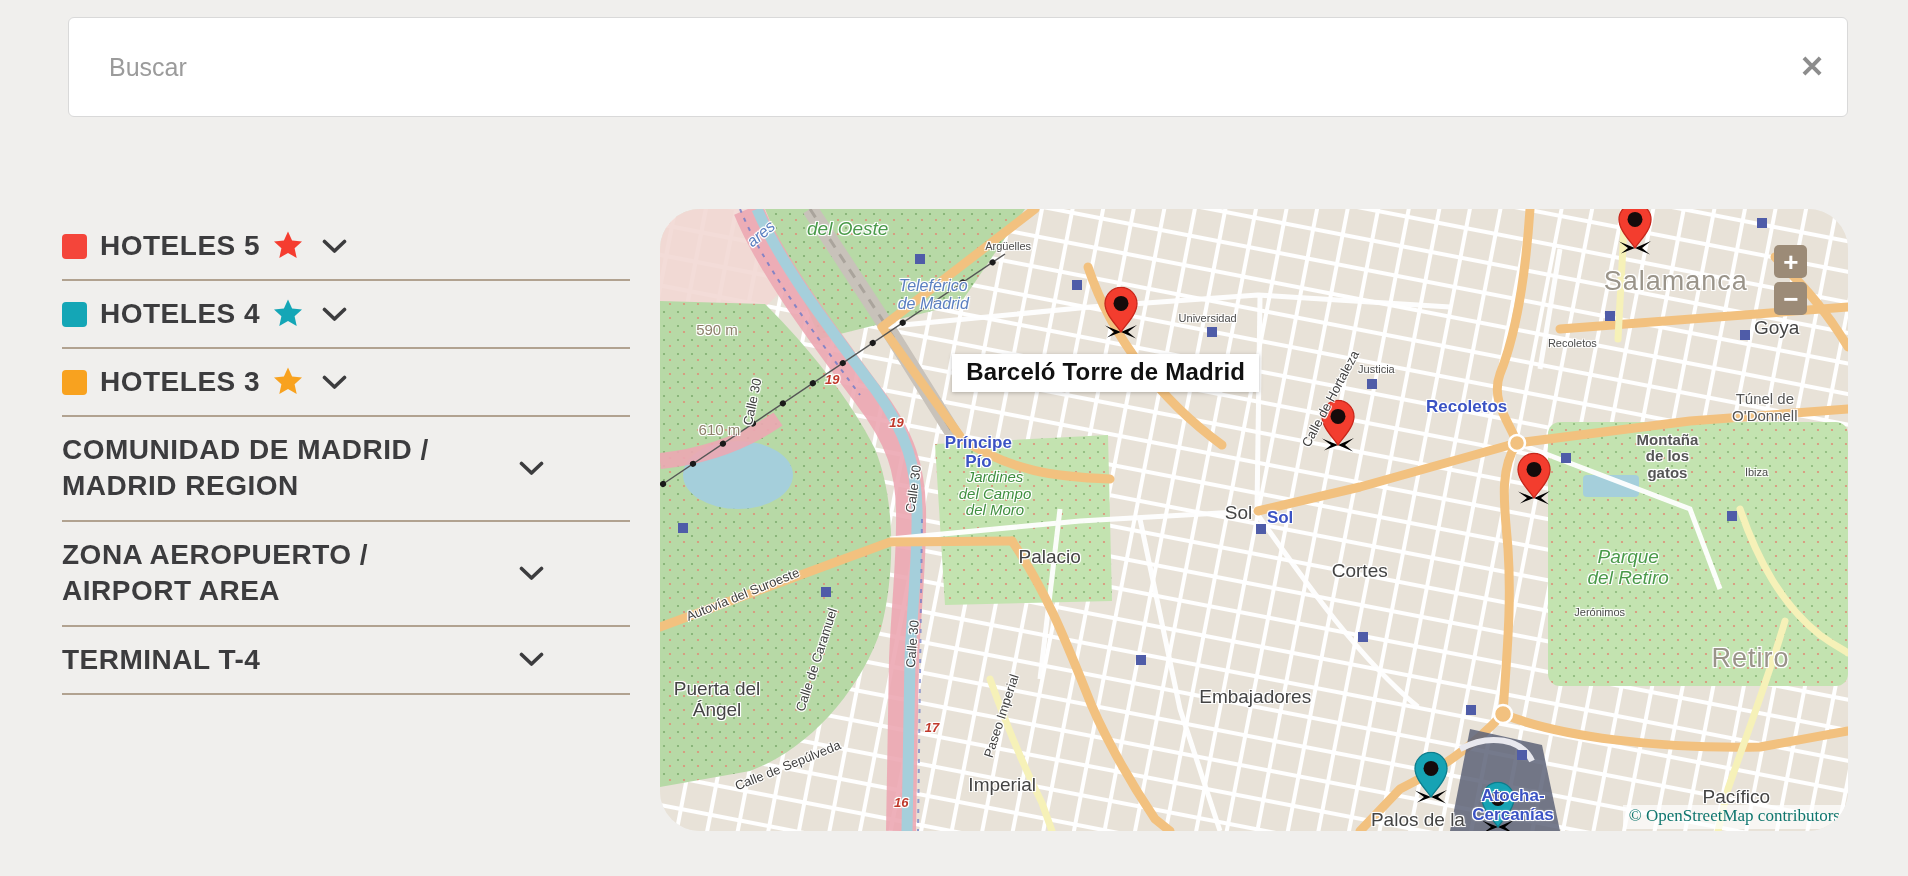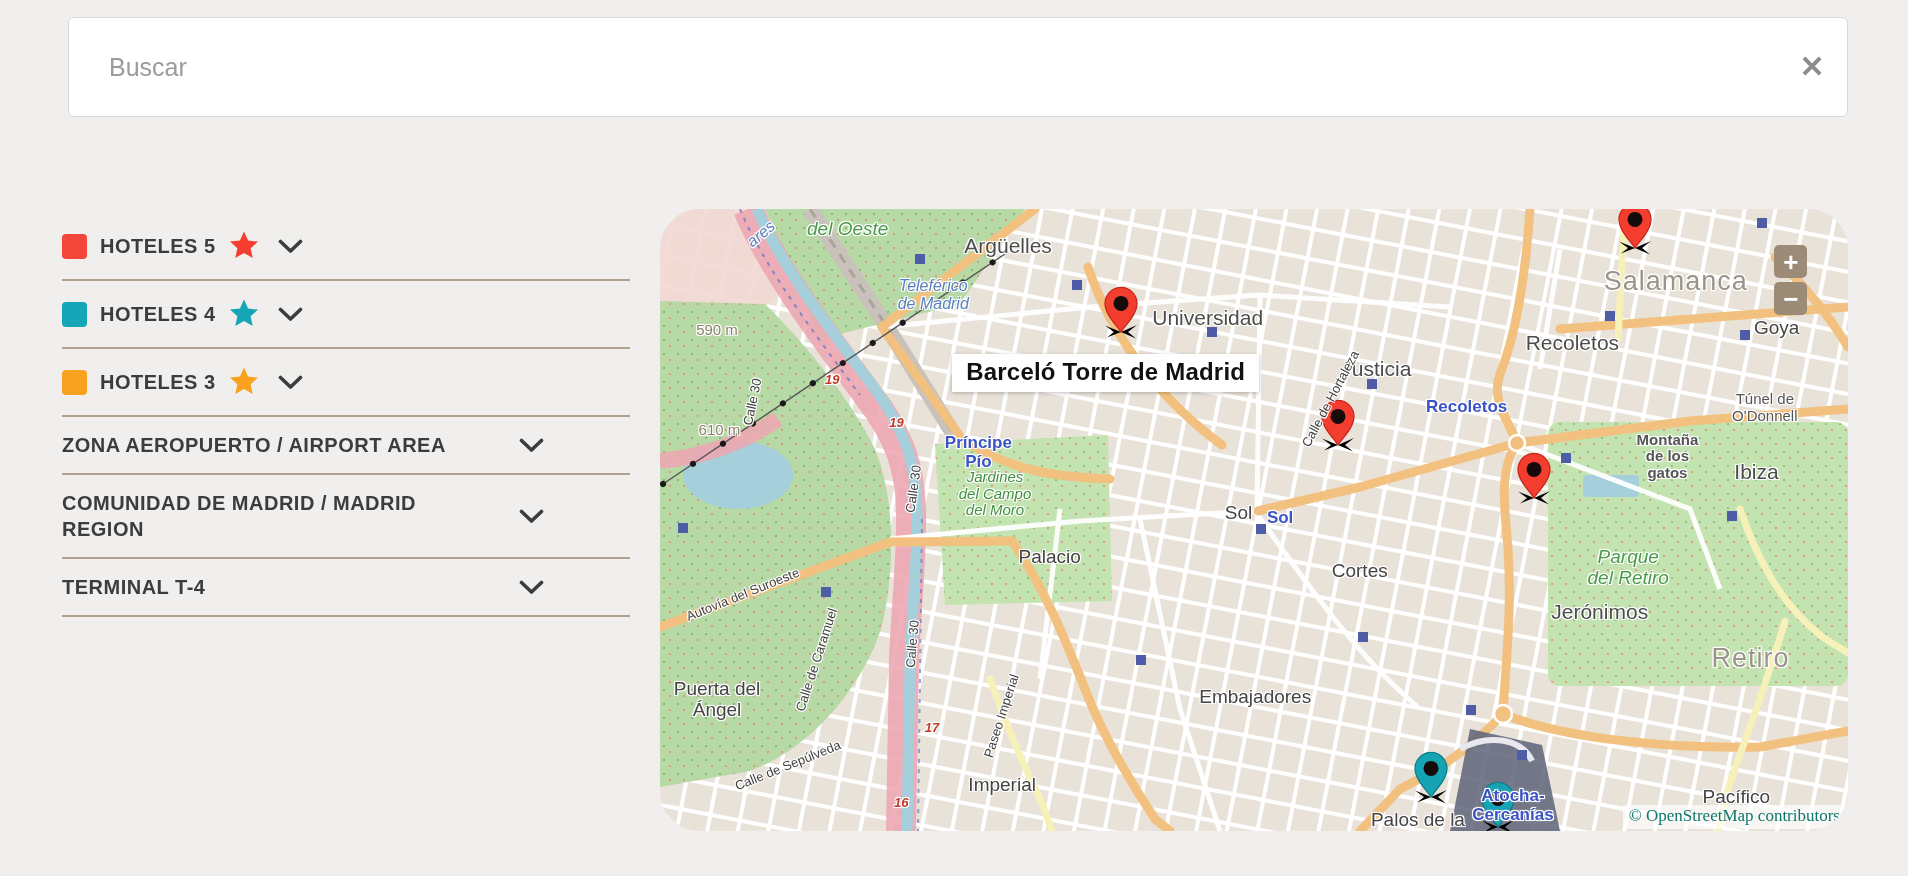--- a/index.html
+++ b/index.html
@@ -28,40 +28,40 @@
   
   .sidebar{position:absolute;left:62px;top:213px;width:568px;}
   .sb-row{
     display:flex;align-items:center;
     border-bottom:2px solid #b1a290;
   }
   .sb-row.hotel{height:66px;gap:13px;}
   .sb-row.region{padding:15px 0;}
   .swatch{width:25px;height:25px;border-radius:4px;flex:0 0 auto;}
   .sb-label{
-    font-size:20px;font-weight:800;color:#3c3c3e;letter-spacing:.5px;
+    font-size:28px;font-weight:800;color:#3c3c3e;letter-spacing:.5px;
     line-height:1.3;
   }
   .sb-row.region .sb-label{width:420px;}
   .star-icon{width:30px;height:30px;flex:0 0 auto;margin-top:-2px;}
   .chev{width:25px;height:15px;flex:0 0 auto;}
   .sb-row.hotel .chev{margin-left:6px;}
   .sb-row.region .chev{margin-left:auto;margin-right:86px;}
   
   .map{
     position:absolute;left:660px;top:209px;width:1188px;height:622px;
     border-radius:40px;overflow:hidden;background:#ebe6dd;
   }
   .map svg.bg{position:absolute;left:0;top:0;width:100%;height:100%;}
   .map-label{
     position:absolute;transform:translate(-50%,-50%);
     white-space:pre-line;text-align:center;line-height:1.12;pointer-events:none;
     text-shadow:1px 1px 0 #fff,-1px -1px 0 #fff,1px -1px 0 #fff,-1px 1px 0 #fff,0 0 3px #fff;
   }
-  .map-label.place{font-size:21px;color:#4c4c4c;}
+  .map-label.place{font-size:11px;color:#4c4c4c;}
   .map-label.place-lg{font-size:19px;color:#444;}
   .map-label.place-sm{font-size:15px;color:#555;}
   .map-label.district{font-size:27px;color:#9a948a;letter-spacing:1px;}
   .map-label.transit{font-size:17px;font-weight:bold;color:#3b53c4;}
   .map-label.water{font-size:16px;font-style:italic;color:#5a7fc0;}
   .map-label.green{font-size:15px;font-style:italic;color:#3f8f3f;}
   .map-label.green-lg{font-size:19px;font-style:italic;color:#4a9a4a;}
   .map-label.road{font-size:13px;color:#3f3f3f;}
   .map-label.contour{font-size:15px;color:#8d7f6a;}
   .map-label.route{font-size:13px;font-weight:bold;font-style:italic;color:#c0392b;}
@@ -125,27 +125,27 @@
       <span class="swatch" style="background:#f8a21f"></span>
       <span class="sb-label">HOTELES 3</span>
       <svg class="star-icon" viewBox="0 0 30 30">
         <path d="M15 1.5 L19.1 10.6 L29 11.6 L21.6 18.2 L23.7 28 L15 22.9 L6.3 28 L8.4 18.2 L1 11.6 L10.9 10.6 Z" fill="#f8a21f"></path>
       </svg>
       <svg class="chev" viewBox="0 0 25 15">
         <path d="M2.5 2.5 L12.5 12 L22.5 2.5" fill="none" stroke="#3c3c3e" stroke-width="3.6" stroke-linecap="round" stroke-linejoin="round"></path>
       </svg>
     </div>
     <div class="sb-row region">
+      <span class="sb-label">COMUNIDAD DE MADRID / MADRID REGION</span>
+      <svg class="chev" viewBox="0 0 25 15">
+        <path d="M2.5 2.5 L12.5 12 L22.5 2.5" fill="none" stroke="#3c3c3e" stroke-width="3.6" stroke-linecap="round" stroke-linejoin="round"></path>
+      </svg>
+    </div>
+    <div class="sb-row region">
       <span class="sb-label">ZONA AEROPUERTO / AIRPORT AREA</span>
-      <svg class="chev" viewBox="0 0 25 15">
-        <path d="M2.5 2.5 L12.5 12 L22.5 2.5" fill="none" stroke="#3c3c3e" stroke-width="3.6" stroke-linecap="round" stroke-linejoin="round"></path>
-      </svg>
-    </div>
-    <div class="sb-row region">
-      <span class="sb-label">COMUNIDAD DE MADRID / MADRID REGION</span>
       <svg class="chev" viewBox="0 0 25 15">
         <path d="M2.5 2.5 L12.5 12 L22.5 2.5" fill="none" stroke="#3c3c3e" stroke-width="3.6" stroke-linecap="round" stroke-linejoin="round"></path>
       </svg>
     </div>
     <div class="sb-row region">
       <span class="sb-label">TERMINAL T-4</span>
       <svg class="chev" viewBox="0 0 25 15">
         <path d="M2.5 2.5 L12.5 12 L22.5 2.5" fill="none" stroke="#3c3c3e" stroke-width="3.6" stroke-linecap="round" stroke-linejoin="round"></path>
       </svg>
     </div>

